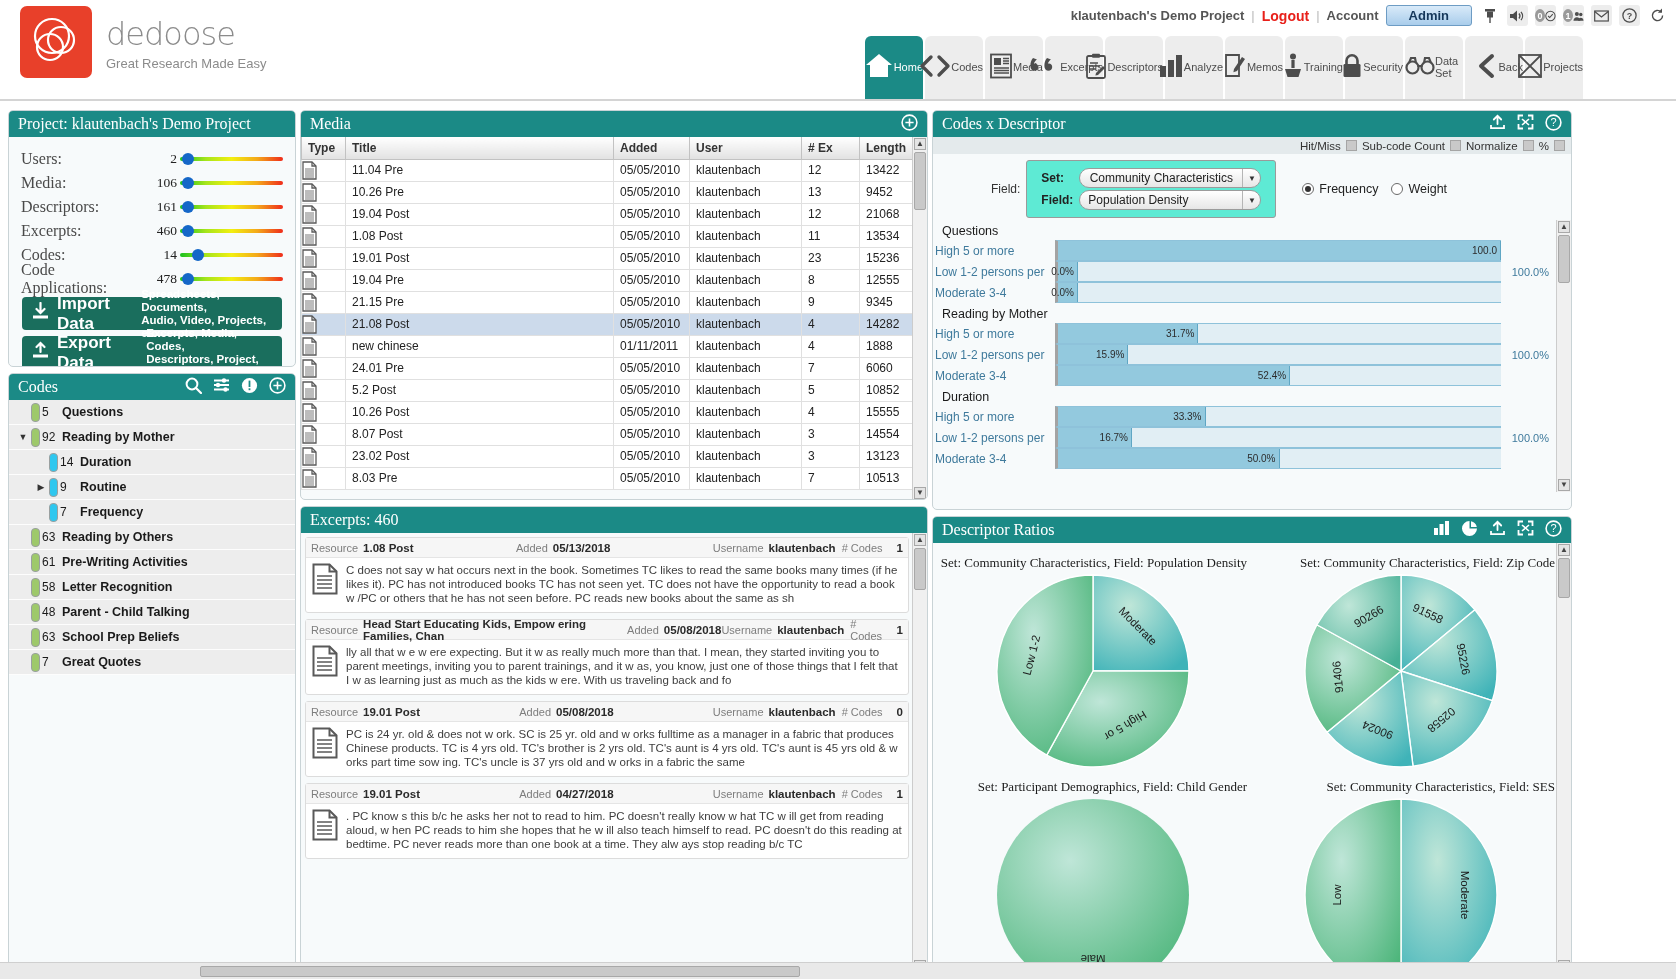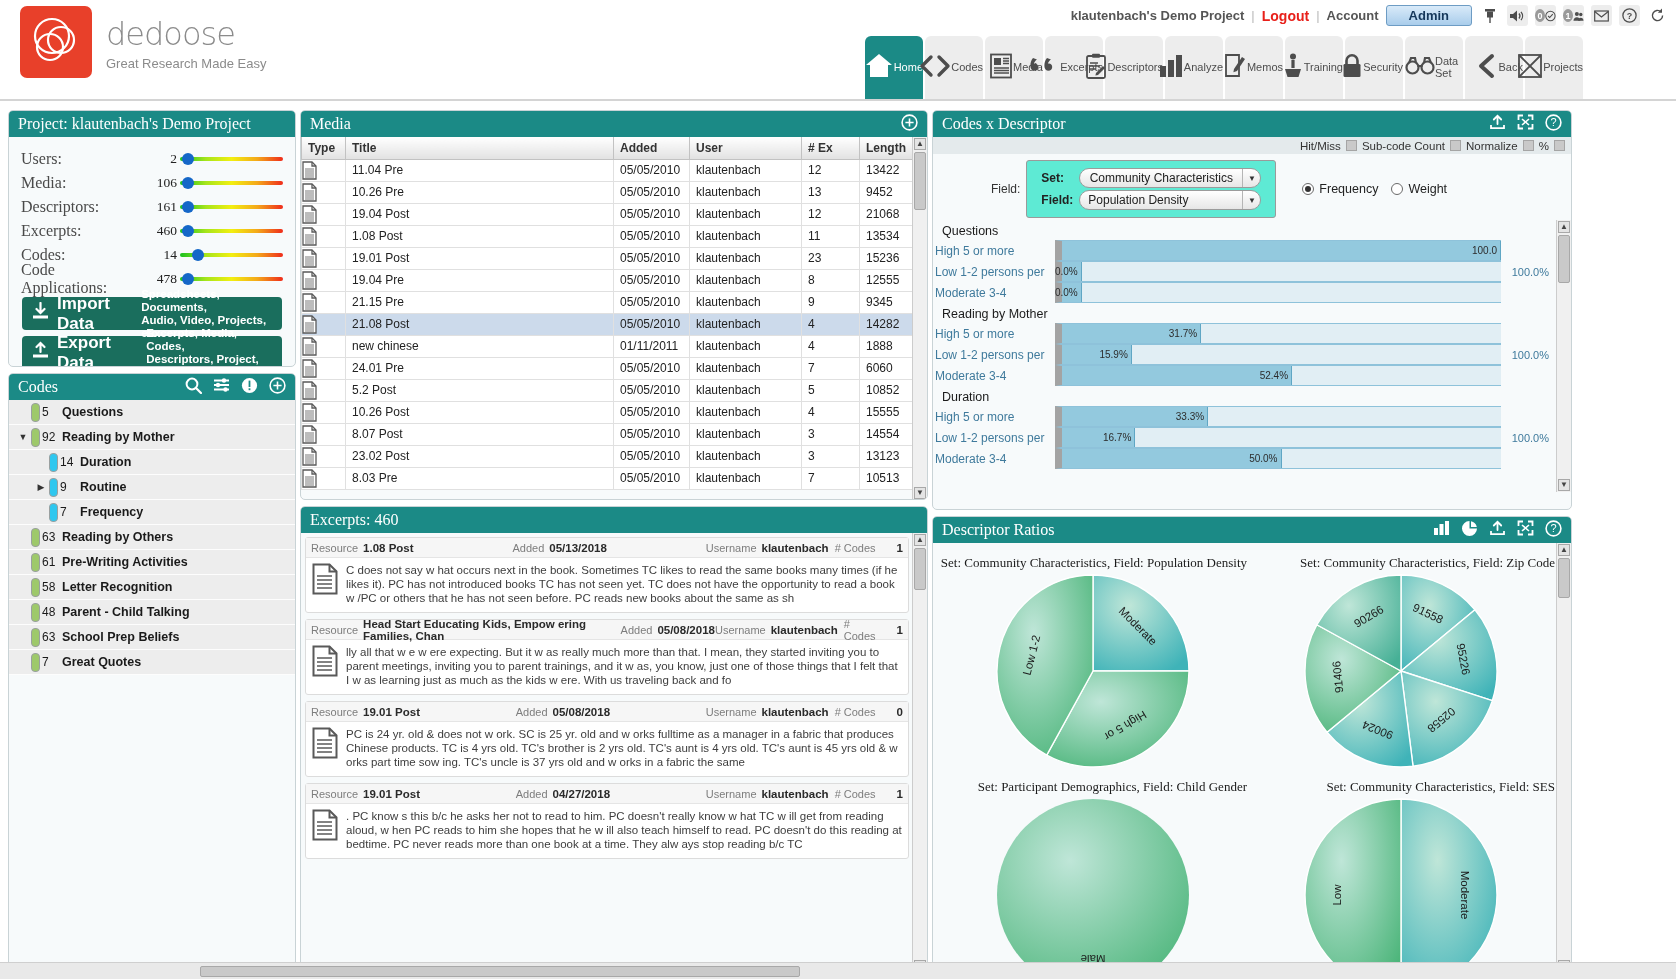--- a/index.html
+++ b/index.html
@@ -94,21 +94,21 @@
      border:1px solid #a8a8a8; font-size:8px; text-align:center; line-height:10px; color:#444;}
 
   
   #excerpts { left:300px; top:402px; width:628px; height:467px; }
   .exwrap{ position:relative; height:440px; overflow:hidden; padding:4px 18px 0 4px; }
   .excard{ background:#fff; border:1px solid #dcdcdc; border-radius:3px; margin-bottom:6px; }
   .exhead{ display:flex; align-items:center; height:20px; background:#f6f6f6;
      border-bottom:1px solid #e5e5e5; font-size:11px; padding:0 5px; color:#7d7d7d; }
   .exhead b{ color:#2a2a2a; font-size:11.5px; margin-left:5px; }
   .exhead .sp{ flex:1; }
-  .exhead .cg{ display:flex; align-items:center; gap:16px; }
+  .exhead .cg{ display:flex; align-items:center; gap:9px; }
   .exbody{ display:flex; padding:5px 6px 7px 6px; gap:8px; }
   .extext{ font-size:11.5px; color:#3d3d3d; line-height:14px; }
 
   
   #cxd { left:932px; top:6px; width:640px; height:400px; }
   .cxd-optbar{ height:17px; background:#e4eaec; display:flex; align-items:center;
      justify-content:flex-end; gap:5px; font-size:11.5px; color:#333; padding-right:6px; }
   .chk{ width:11px; height:11px; background:#c9c9c9; border:1px solid #a5a5a5; display:inline-block;}
   .selbox{ border:1px solid #9a9a9a; border-radius:3px; padding:5px 14px; background:#5eead4;
       display:inline-block; }
@@ -124,21 +124,21 @@
   .radio.on:after{ content:''; position:absolute; left:2px; top:2px; width:6px; height:6px;
      border-radius:50%; background:#333; }
   .grpname{ font-size:12.5px; color:#1a1a1a; margin:4px 0 2px 7px; }
   .barrow{ display:flex; align-items:center; height:21px; }
   .barlabel{ width:120px; text-align:left; font-size:12px; color:#3f7a9c; padding-right:7px; }
   .bartrack{ flex:1; background:#e1eef4; border-top:1px solid #8ec2da; border-bottom:1px solid #8ec2da;
      height:21px; position:relative; }
   .barfill{ position:absolute; left:0; top:0; bottom:0; background:#93c9de;
      border-right:1px solid #5fa6c4; display:flex; align-items:center; justify-content:flex-end;
      padding-right:3px; font-size:10px; color:#2c2c2c; }
-  .bargroup{ border-left:7px solid #a3a3a3; }
+  .bargroup{ border-left:3px solid #a3a3a3; }
   .righttot{ width:52px; text-align:right; font-size:11px; color:#3f7a9c; padding-right:4px;}
 
   
   #dr { left:932px; top:412px; width:640px; height:457px; }
   .drwrap{ position:relative; height:430px; overflow:hidden; }
   .drgrid{ display:grid; grid-template-columns:1fr 1fr; padding:6px 16px 0 6px; }
   .drcell{ text-align:center; }
   .drcap{ font-family:"Liberation Serif",serif; font-size:13px; color:#1a1a1a; margin:6px 0 2px;text-align:right; }
   #bottombar{ position:absolute; left:0; top:962px; width:1676px; height:17px; background:#e9e9e9;
      border-top:1px solid #cfcfcf; }

